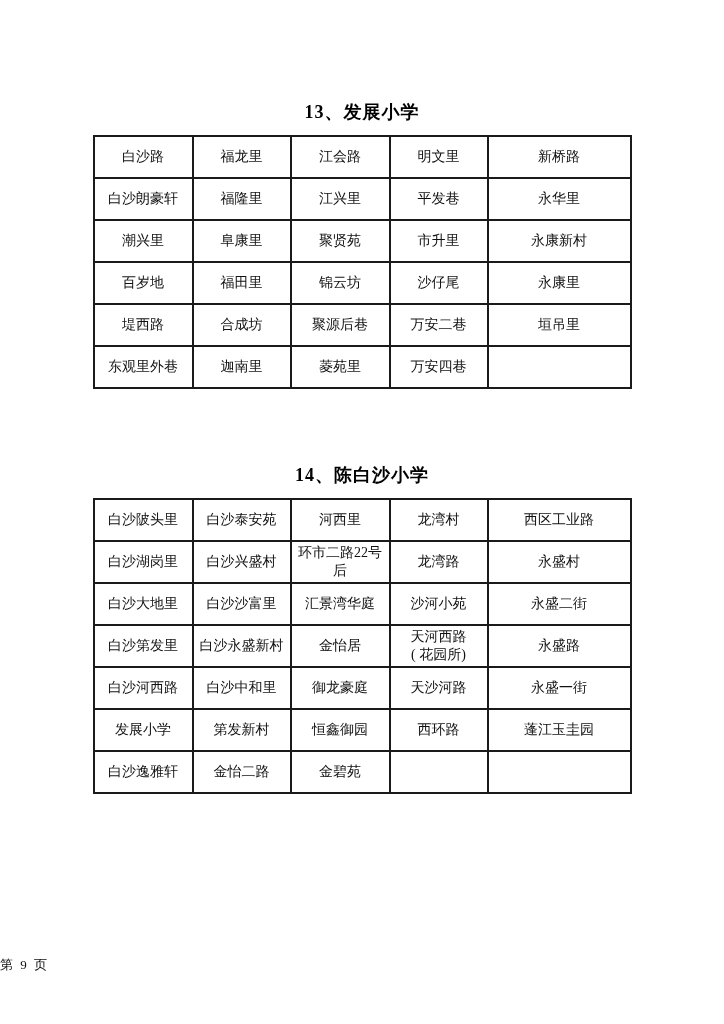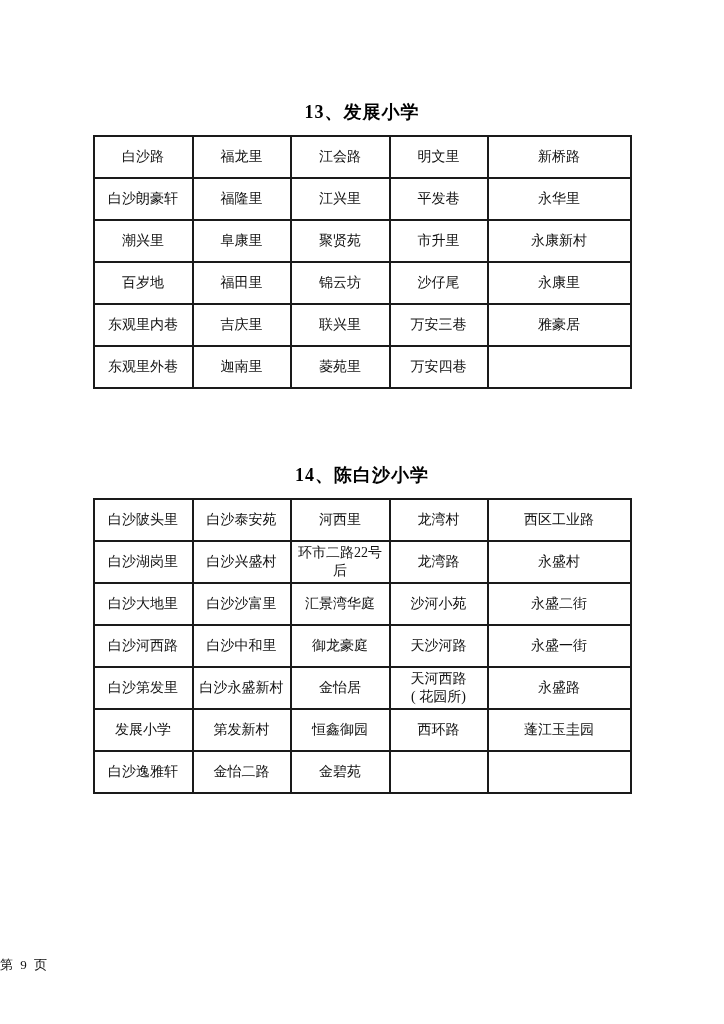--- a/index.html
+++ b/index.html
@@ -93,25 +93,25 @@
             <td>永康新村</td>
           </tr>
           <tr>
             <td>百岁地</td>
             <td>福田里</td>
             <td>锦云坊</td>
             <td>沙仔尾</td>
             <td>永康里</td>
           </tr>
           <tr>
-            <td>东观里内巷</td>
-            <td>吉庆里</td>
-            <td>联兴里</td>
-            <td>万安三巷</td>
-            <td>雅豪居</td>
+            <td>堤西路</td>
+            <td>合成坊</td>
+            <td>聚源后巷</td>
+            <td>万安二巷</td>
+            <td>垣吊里</td>
           </tr>
           <tr>
             <td>东观里外巷</td>
             <td>迦南里</td>
             <td>菱苑里</td>
             <td>万安四巷</td>
             <td></td>
           </tr>
         </tbody>
     </table>
@@ -143,33 +143,33 @@
             <td>永盛村</td>
           </tr>
           <tr>
             <td>白沙大地里</td>
             <td>白沙沙富里</td>
             <td>汇景湾华庭</td>
             <td>沙河小苑</td>
             <td>永盛二街</td>
           </tr>
           <tr>
-            <td>白沙河西路</td>
-            <td>白沙中和里</td>
-            <td>御龙豪庭</td>
-            <td>天沙河路</td>
-            <td>永盛一街</td>
-          </tr>
-          <tr>
             <td>白沙第发里</td>
             <td>白沙永盛新村</td>
             <td>金怡居</td>
             <td>天河西路
 ( 花园所)</td>
             <td>永盛路</td>
+          </tr>
+          <tr>
+            <td>白沙河西路</td>
+            <td>白沙中和里</td>
+            <td>御龙豪庭</td>
+            <td>天沙河路</td>
+            <td>永盛一街</td>
           </tr>
           <tr>
             <td>发展小学</td>
             <td>第发新村</td>
             <td>恒鑫御园</td>
             <td>西环路</td>
             <td>蓬江玉圭园</td>
           </tr>
           <tr>
             <td>白沙逸雅轩</td>

